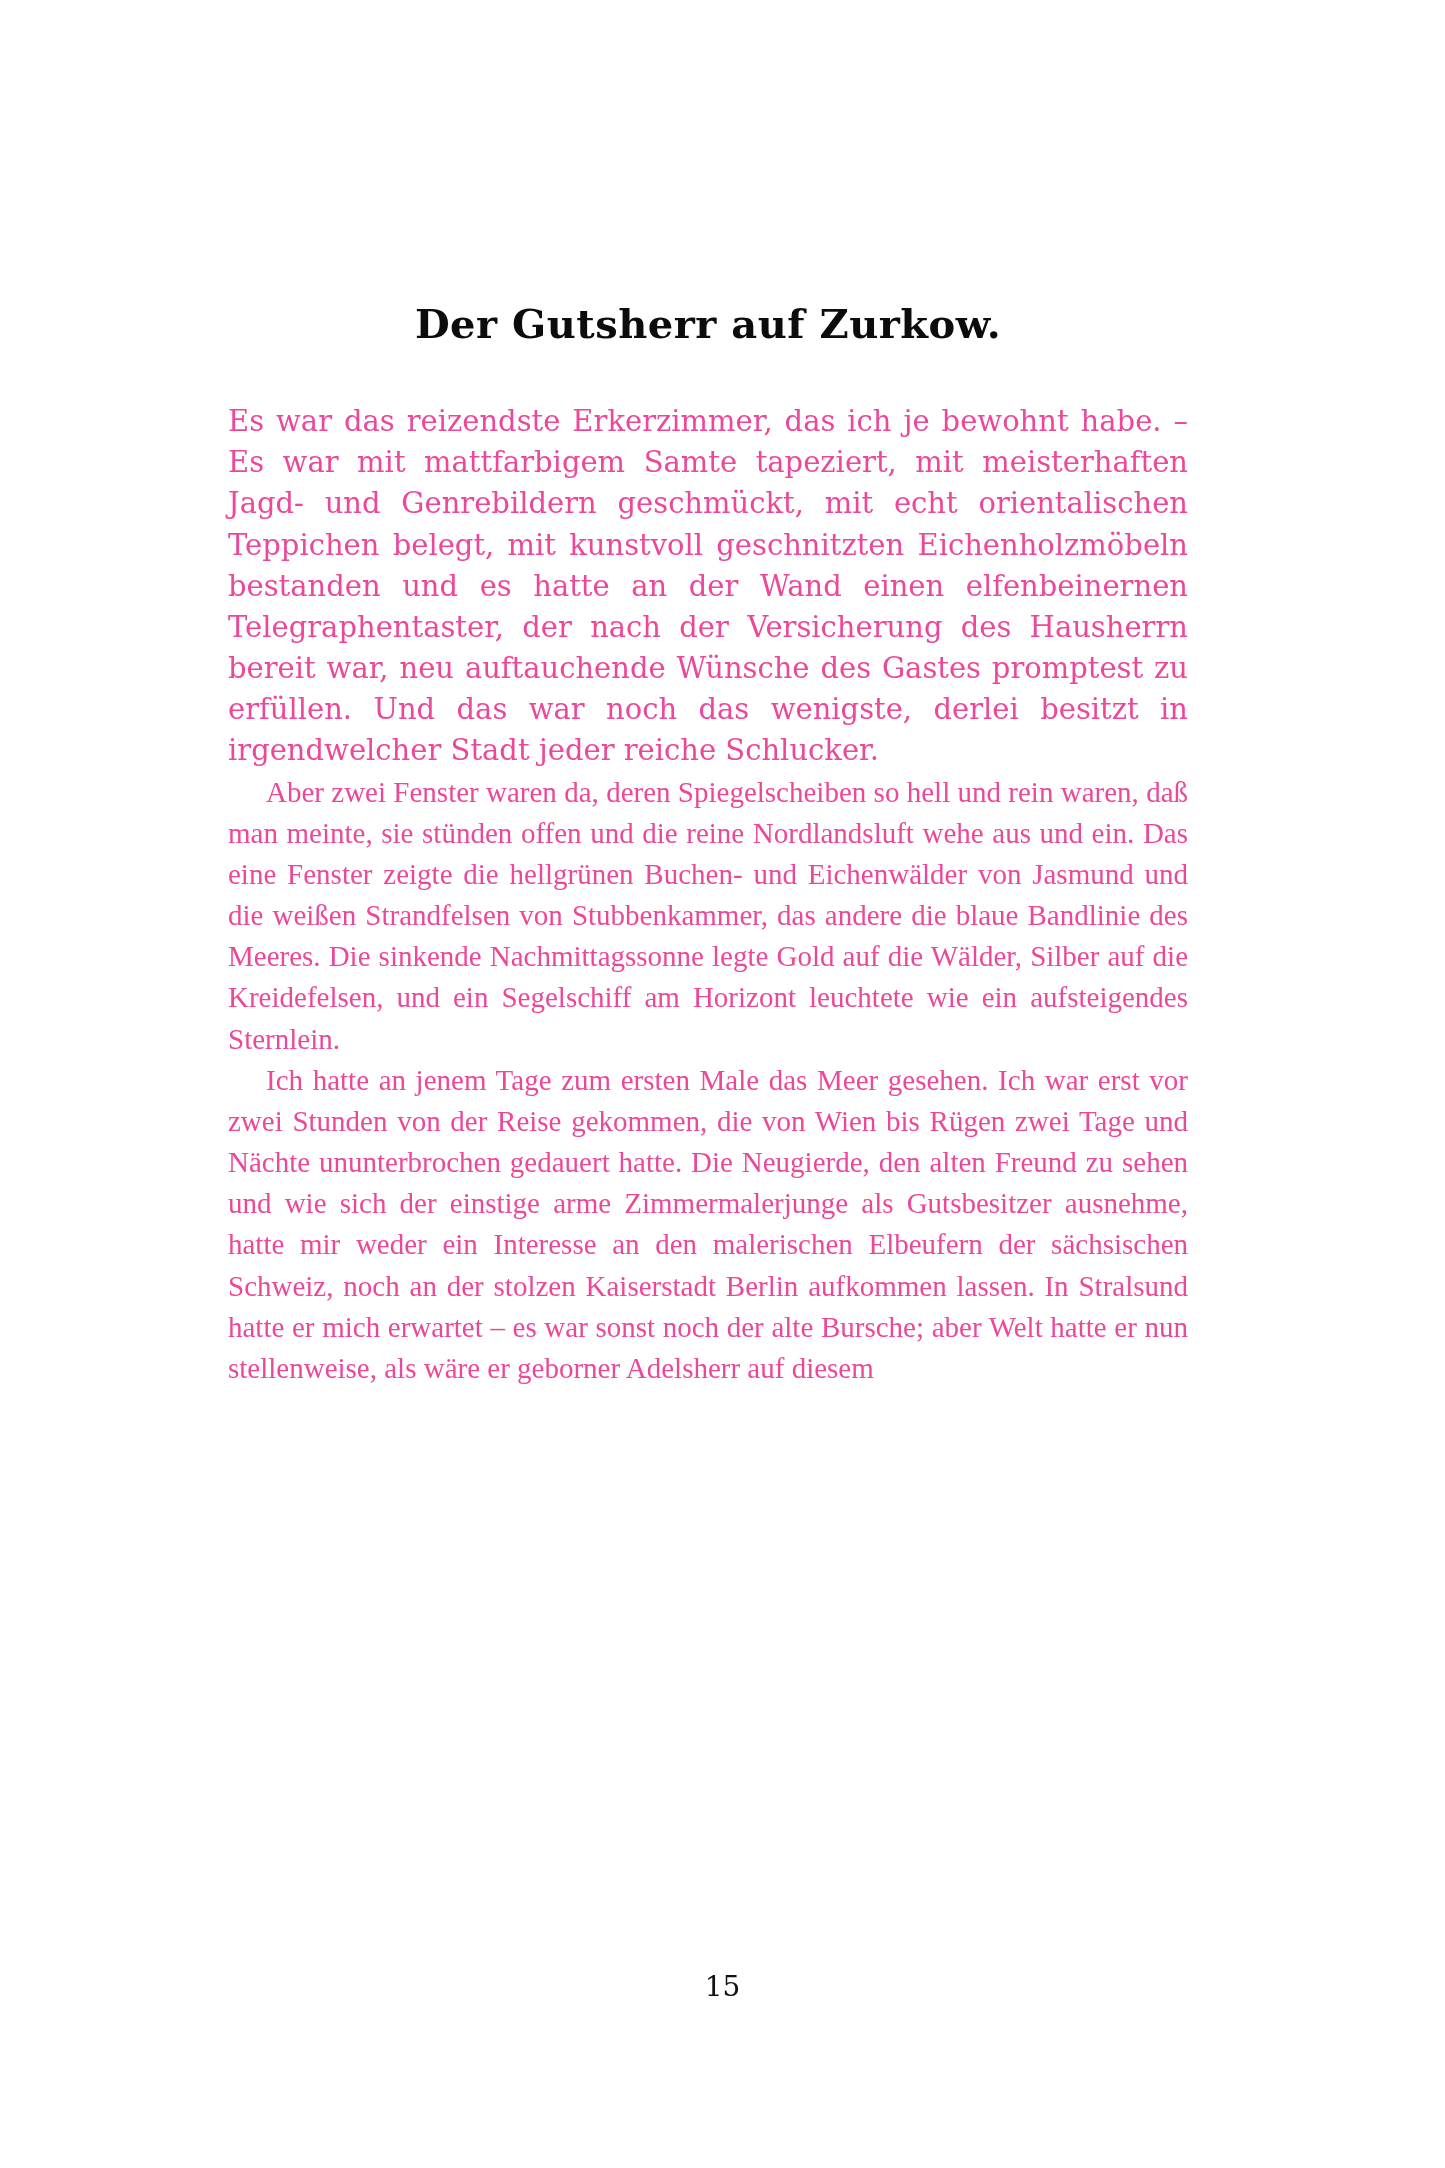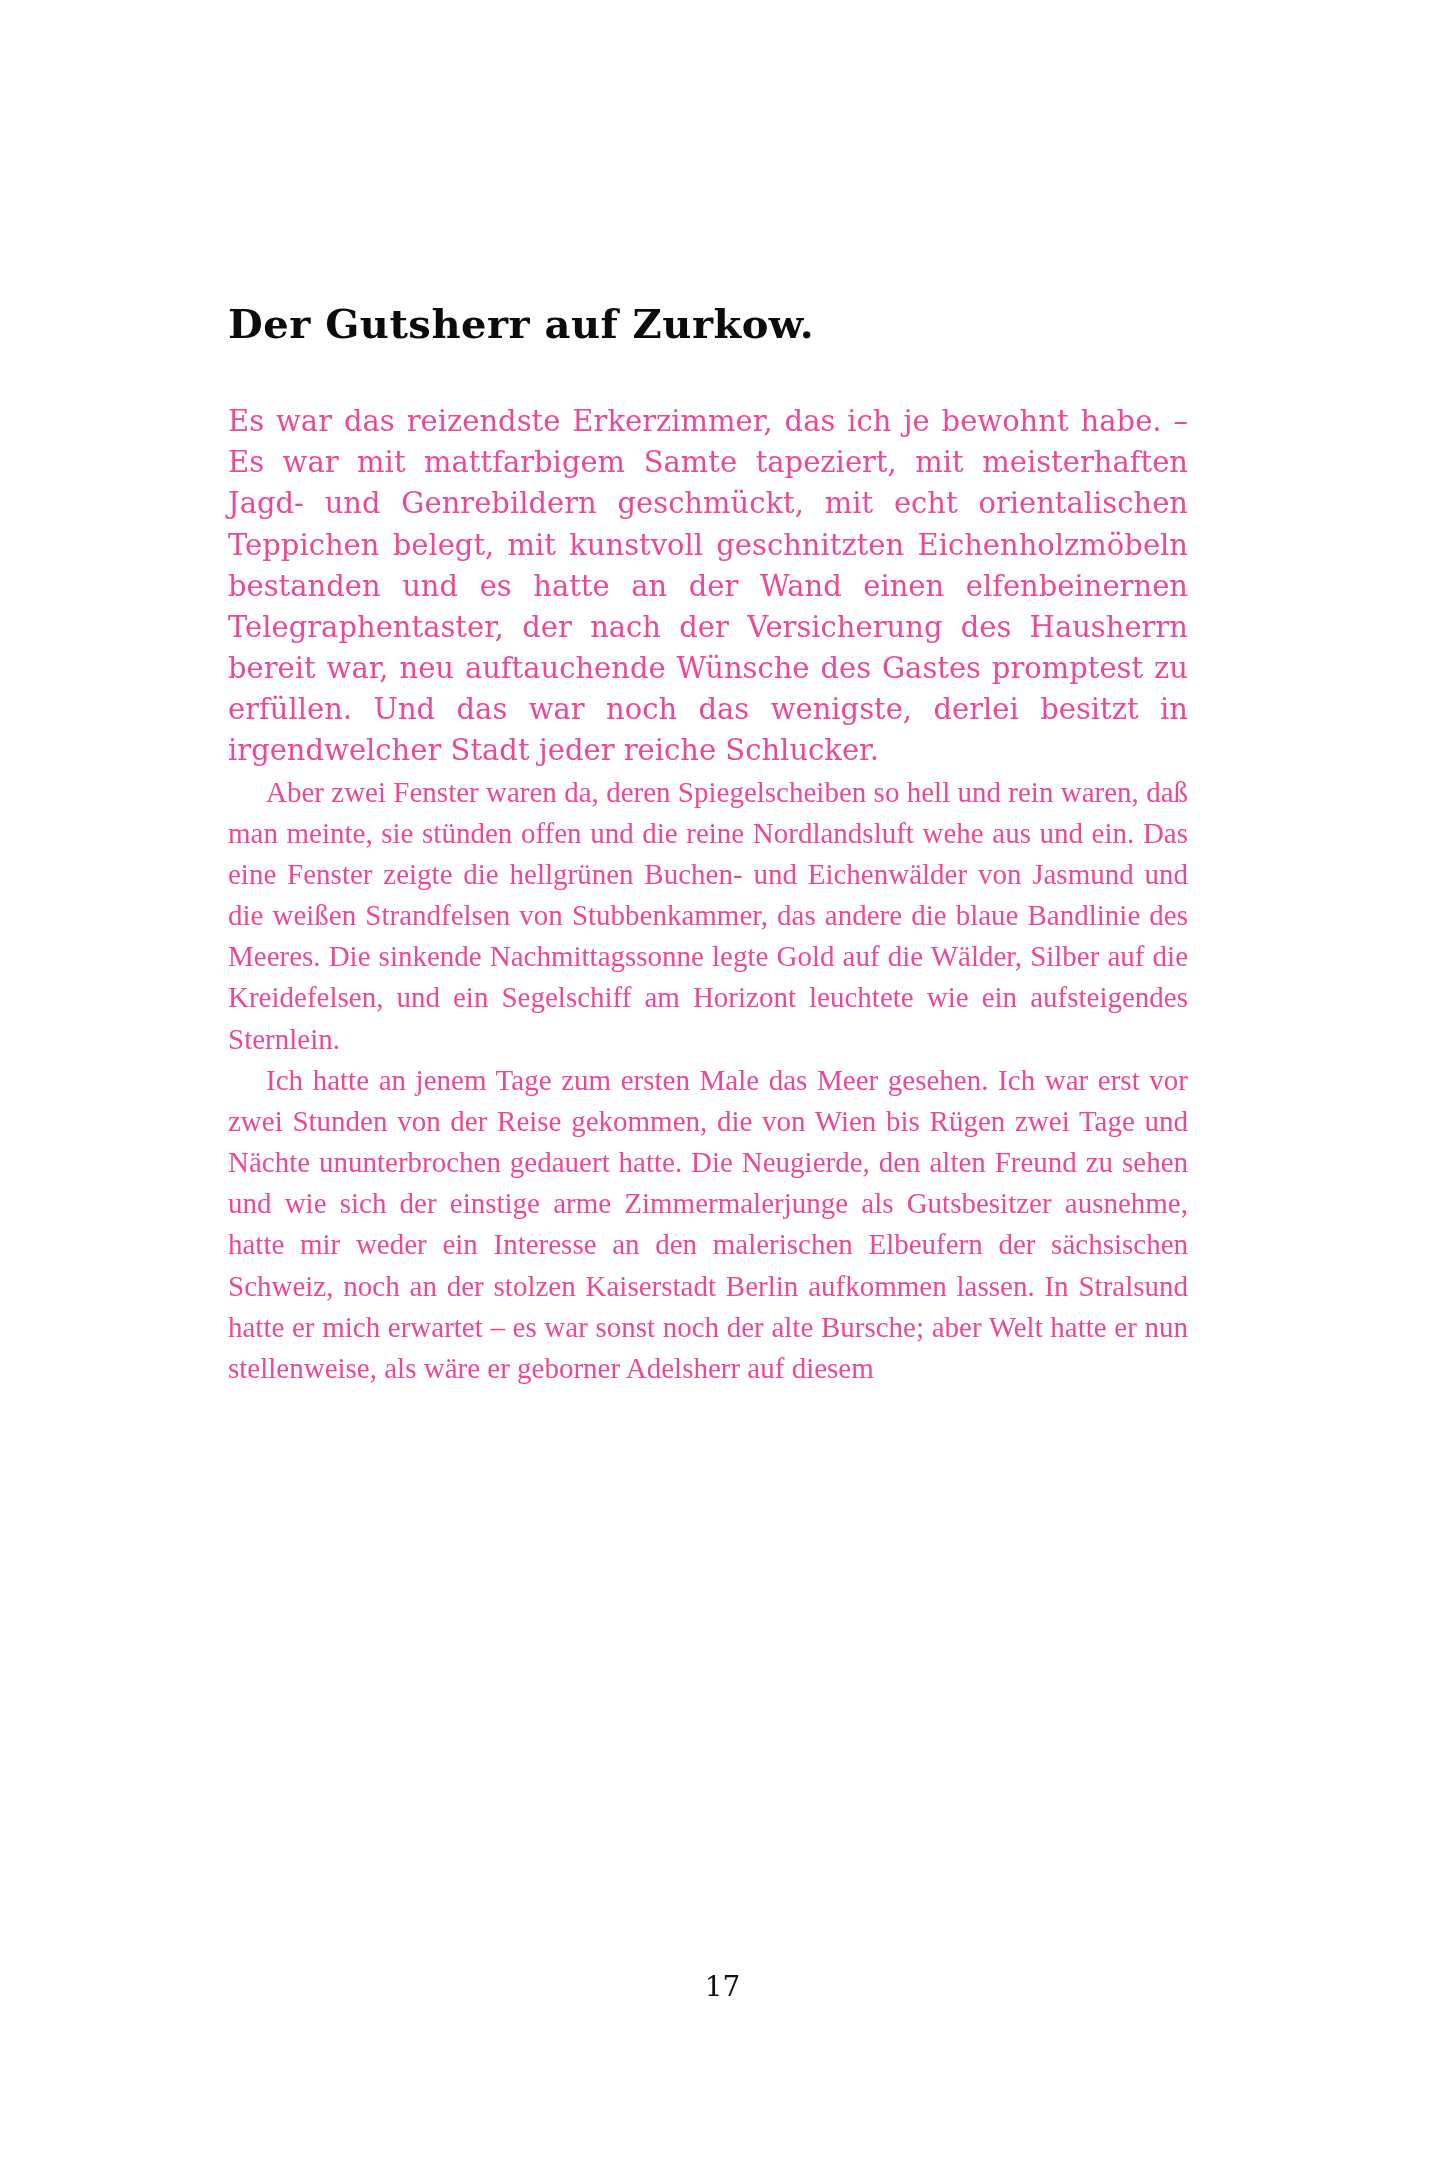--- a/index.html
+++ b/index.html
@@ -26,20 +26,21 @@
   .content {
     position: absolute;
     left: 228px;
     top: 300px;
     width: 960px;
   }
   .chapter-title {
     font-family: "DejaVu Serif", serif;
     font-size: 40px;
     font-weight: bold;
+    text-align: center;
     letter-spacing: 0.5px;
     margin: 0 0 54px 0;
     color: #0c0c0c;
   }
   p.body-text {
     font-family: "DejaVu Serif", serif;
     font-size: 29px;
     line-height: 1.42;
     text-align: justify;
     text-justify: inter-word;
@@ -69,14 +70,14 @@
 </head>
 <body>
 
 <div class="page">
   <div class="content">
     <h1 class="chapter-title">Der Gutsherr auf Zurkow.</h1>
     <p class="body-text">Es war das reizendste Erkerzimmer, das ich je bewohnt habe. – Es war mit mattfarbigem Samte tapeziert, mit meisterhaften Jagd- und Genrebildern geschmückt, mit echt orientalischen Teppichen belegt, mit kunstvoll geschnitzten Eichenholzmöbeln bestanden und es hatte an der Wand einen elfenbeinernen Telegraphentaster, der nach der Versicherung des Hausherrn bereit war, neu auftauchende Wünsche des Gastes promptest zu erfüllen. Und das war noch das wenigste, derlei besitzt in irgendwelcher Stadt jeder reiche Schlucker.</p>
     <p class="body-text indent">Aber zwei Fenster waren da, deren Spiegelscheiben so hell und rein waren, daß man meinte, sie stünden offen und die reine Nordlandsluft wehe aus und ein. Das eine Fenster zeigte die hellgrünen Buchen- und Eichenwälder von Jasmund und die weißen Strandfelsen von Stubbenkammer, das andere die blaue Bandlinie des Meeres. Die sinkende Nachmittagssonne legte Gold auf die Wälder, Silber auf die Kreidefelsen, und ein Segelschiff am Horizont leuchtete wie ein aufsteigendes Sternlein.</p>
     <p class="body-text indent">Ich hatte an jenem Tage zum ersten Male das Meer gesehen. Ich war erst vor zwei Stunden von der Reise gekommen, die von Wien bis Rügen zwei Tage und Nächte ununterbrochen gedauert hatte. Die Neugierde, den alten Freund zu sehen und wie sich der einstige arme Zimmermalerjunge als Gutsbesitzer ausnehme, hatte mir weder ein Interesse an den malerischen Elbeufern der sächsischen Schweiz, noch an der stolzen Kaiserstadt Berlin aufkommen lassen. In Stralsund hatte er mich erwartet – es war sonst noch der alte Bursche; aber Welt hatte er nun stellenweise, als wäre er geborner Adelsherr auf diesem</p>
   </div>
-  <div class="page-number">17</div>
+  <div class="page-number">15</div>
 </div>
 
 </body></html>

